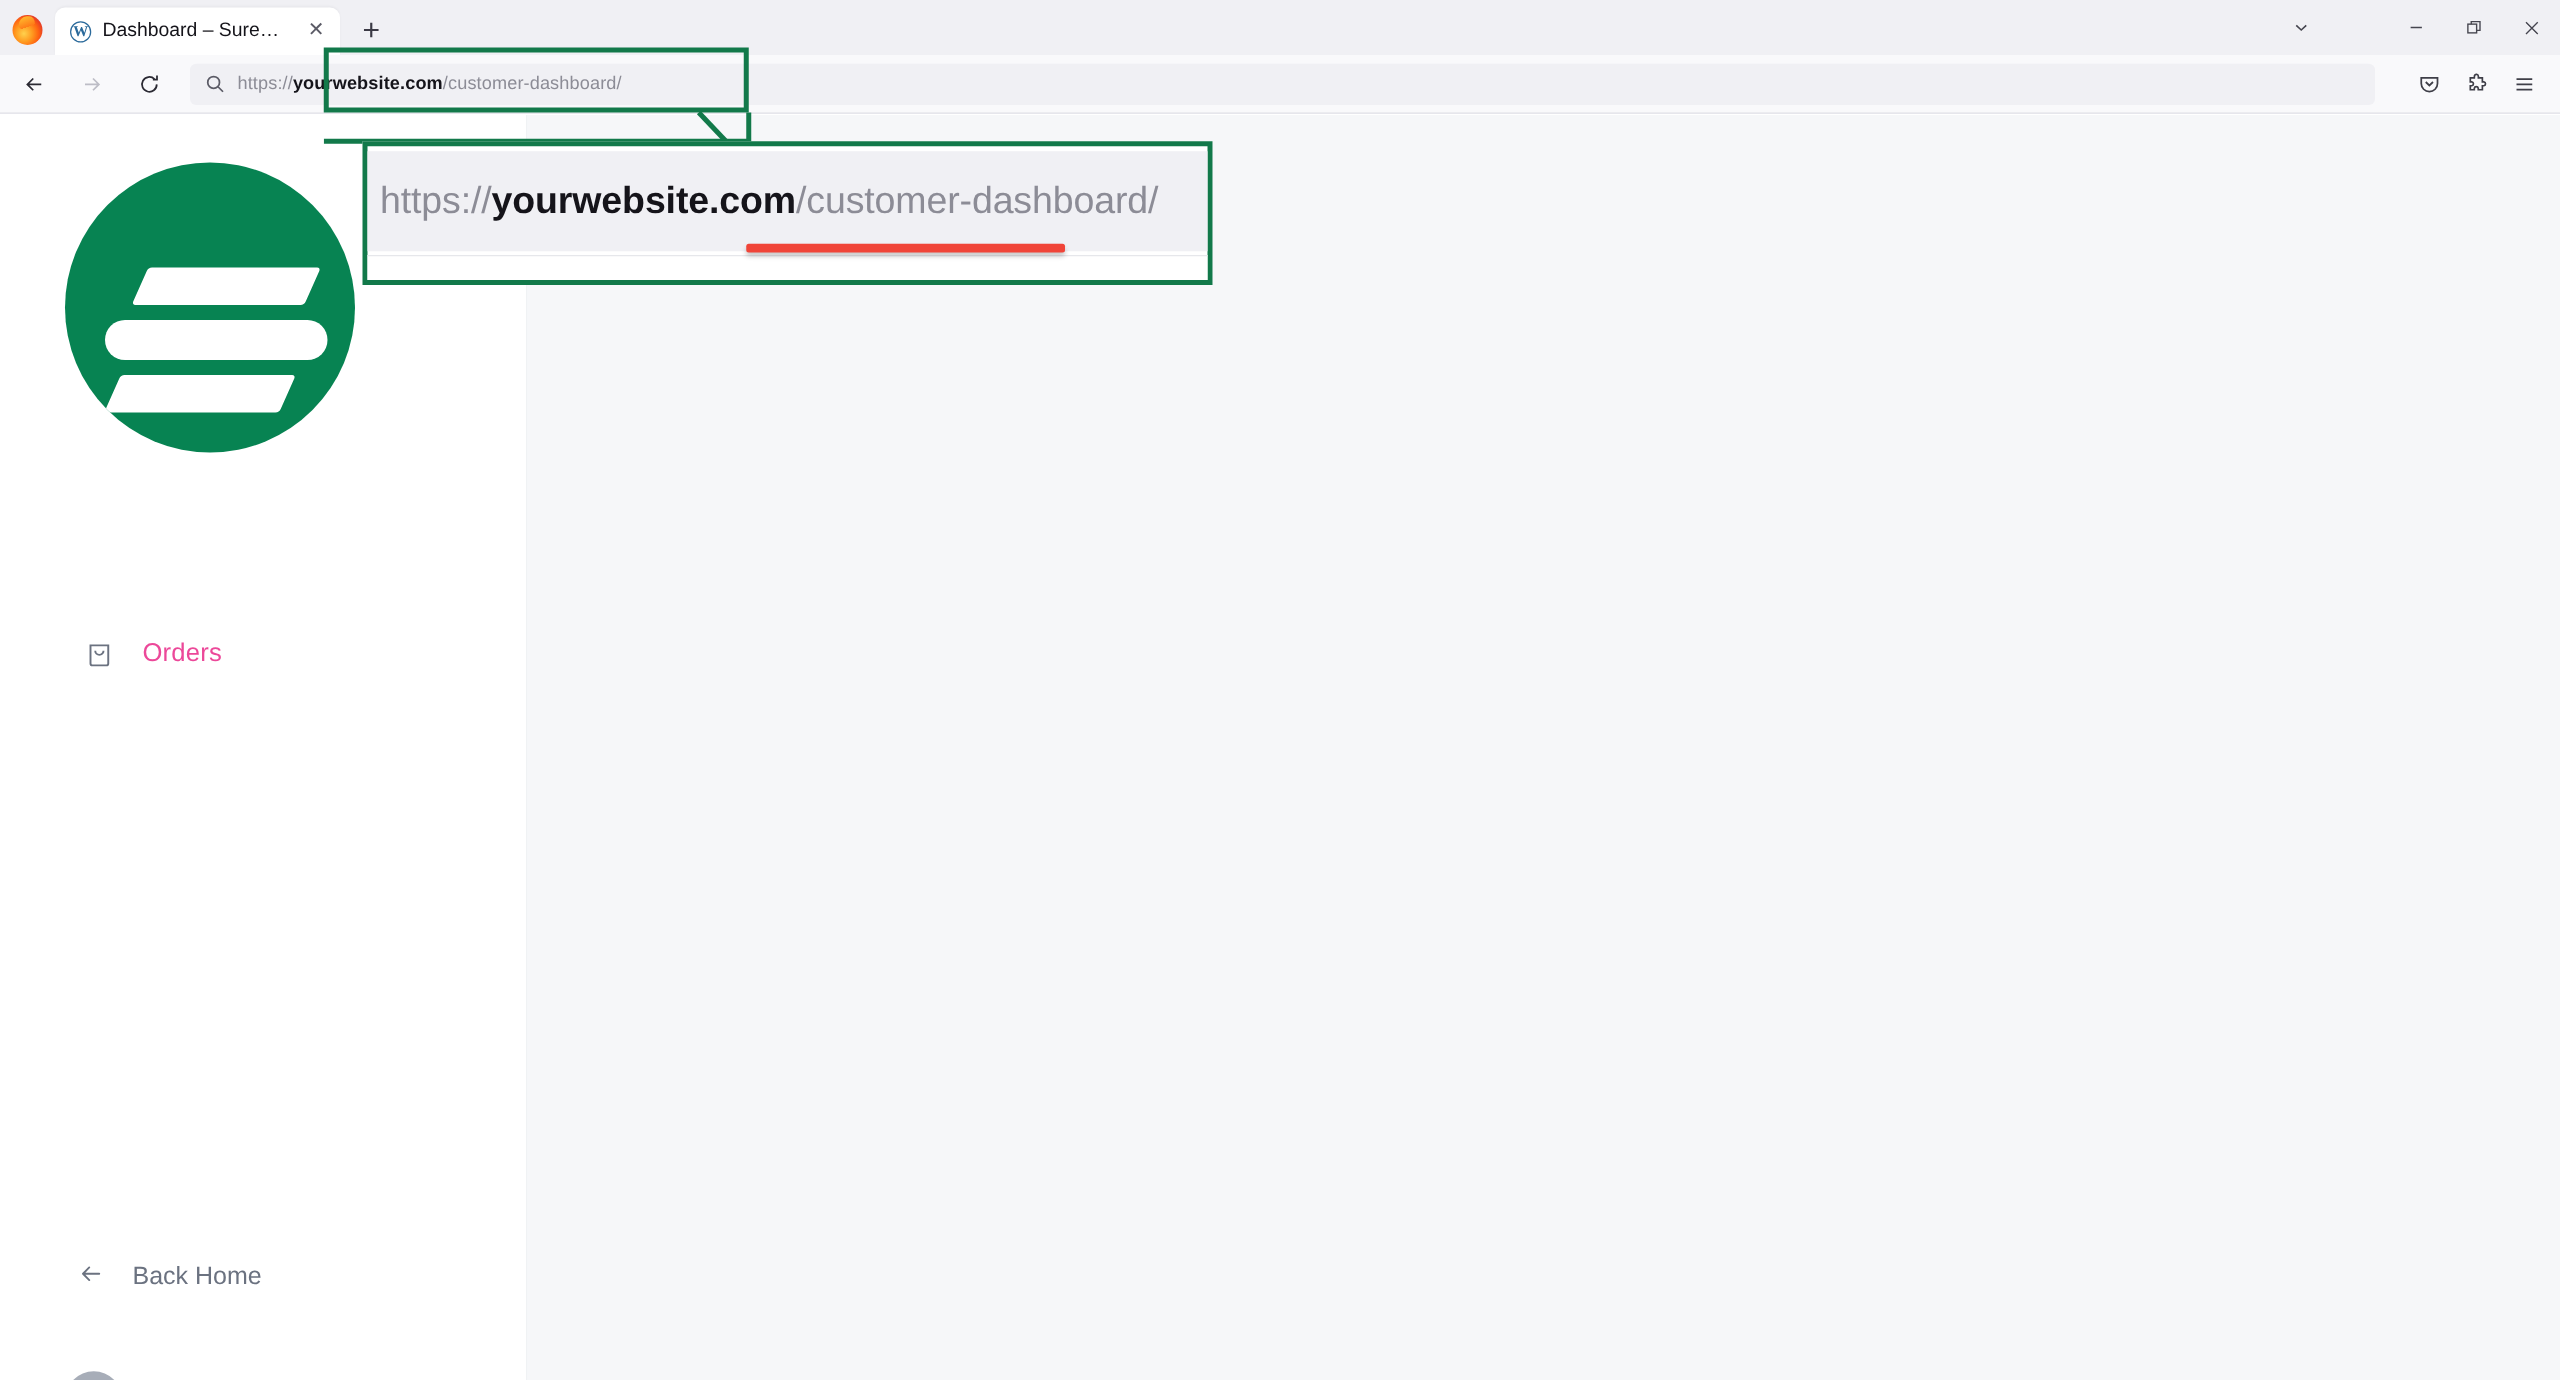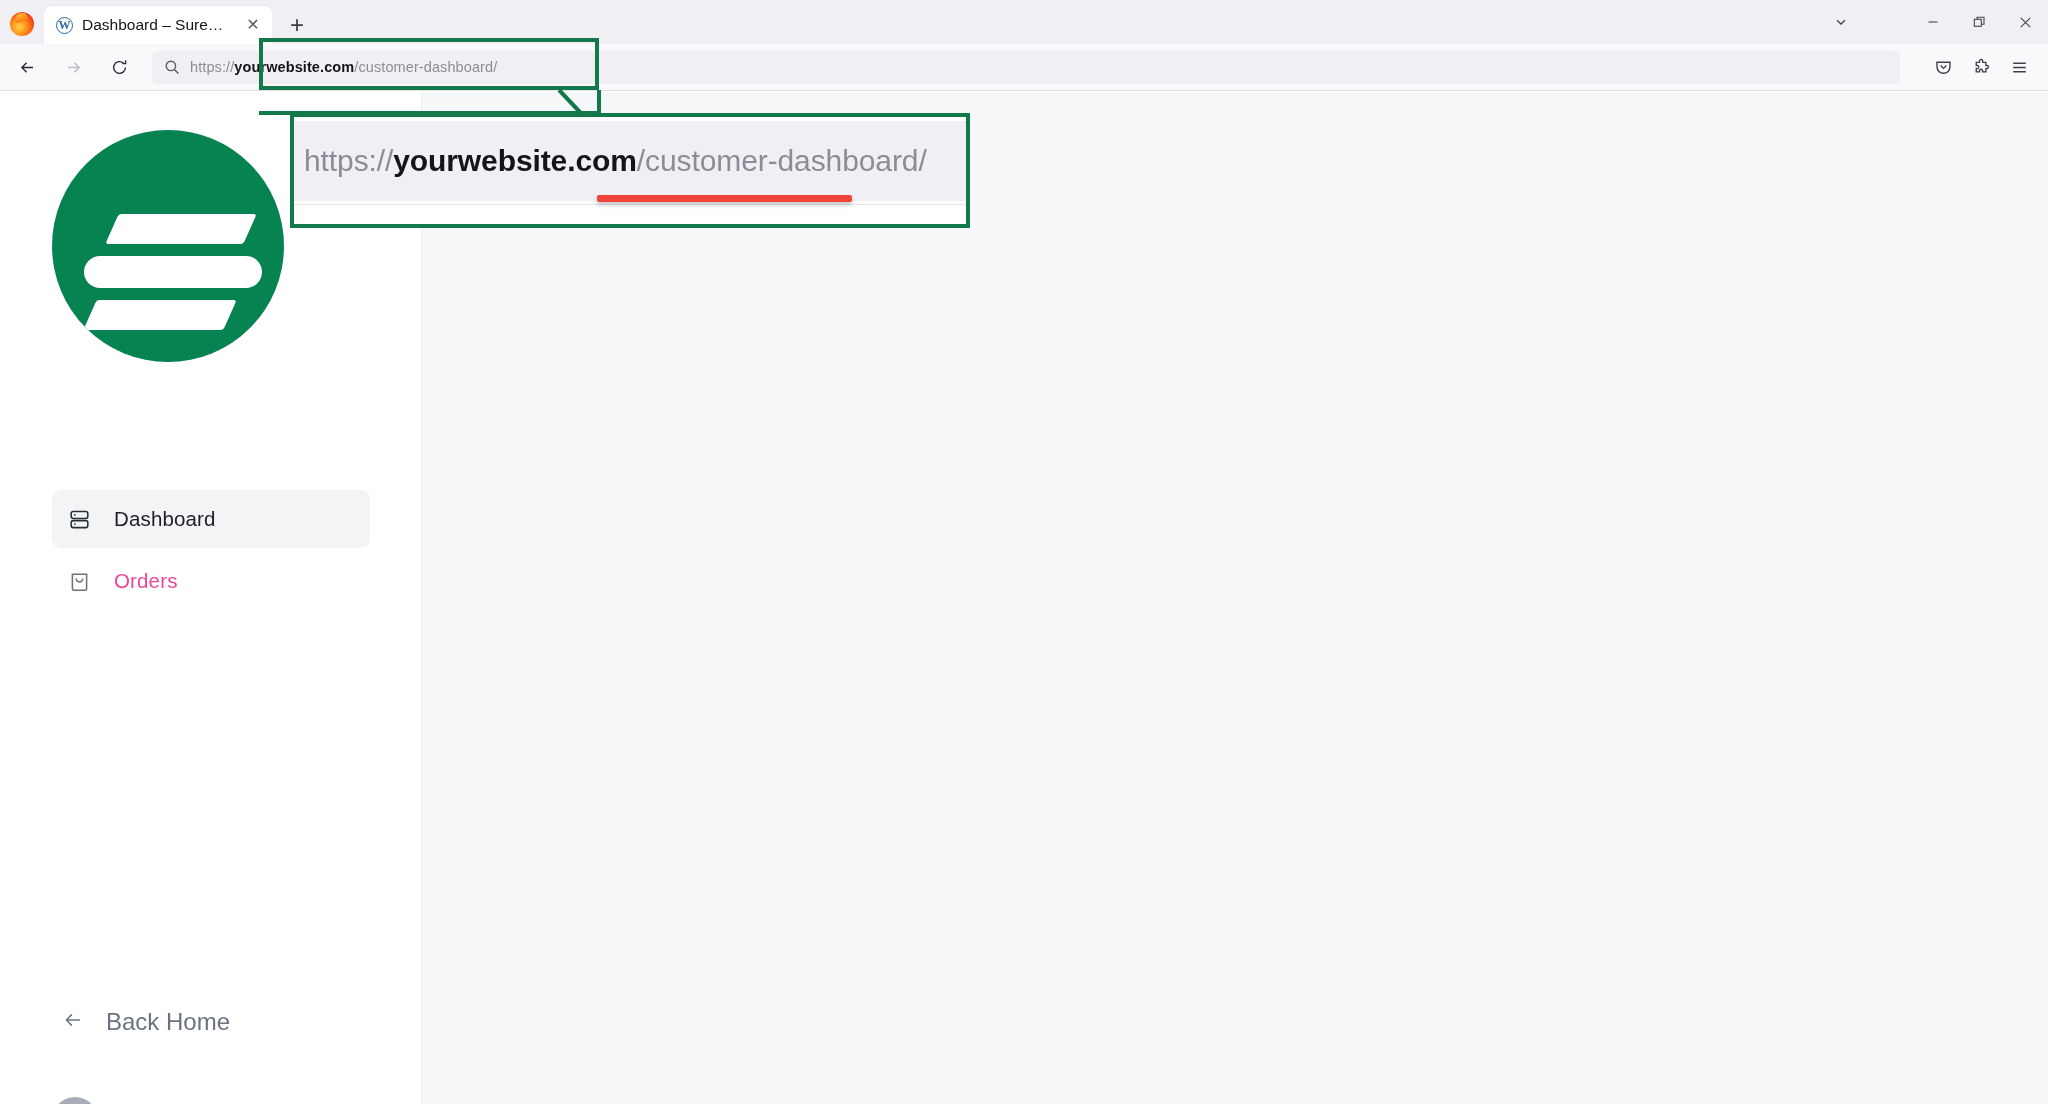--- a/index.html
+++ b/index.html
@@ -138,21 +138,21 @@
   .navitem .nav-ico { width: 26px; height: 26px; flex: none; display: flex; align-items: center; justify-content: center; color: #6b7280; }
   .navitem.active .nav-ico { color: #2a2f36; }
   .navitem .nav-label { font-size: 20.5px; letter-spacing: .15px; }
   .nav-gap { height: 4px; }
 
   .backhome {
     position: absolute; left: 52px; top: 910px;
     display: flex; align-items: center; gap: 22px;
     color: #6b7280; padding: 6px 10px;
   }
-  .backhome .nav-label { font-size: 24px; color: #6b7280; }
+  .backhome .nav-label { font-size: 20px; color: #6b7280; }
 
   .userrow {
     position: absolute; left: 52px; top: 1005px; width: 318px;
     display: flex; align-items: center; gap: 22px;
   }
   .avatar {
     width: 46px; height: 46px; border-radius: 50%;
     background: #a7adb8; color: #ffffff;
     display: flex; align-items: center; justify-content: center;
     font-size: 21px; flex: none;
@@ -295,31 +295,20 @@
     <div class="sidebar">
 
       <div class="brand-logo">
         <span class="bar bar1"></span>
         <span class="bar bar2"></span>
         <span class="bar bar3"></span>
       </div>
 
       <div class="navlist">
 
-        <div class="navitem active">
-          <span class="nav-ico">
-            <svg width="23" height="23" viewBox="0 0 23 23" fill="none" stroke="currentColor" stroke-width="1.55">
-              <rect x="3.2" y="3.4" width="16.6" height="7" rx="2.1"></rect>
-              <rect x="3.2" y="12.6" width="16.6" height="7" rx="2.1"></rect>
-              <circle cx="6.9" cy="6.9" r=".85" fill="currentColor" stroke="none"></circle>
-              <circle cx="6.9" cy="16.1" r=".85" fill="currentColor" stroke="none"></circle>
-            </svg>
-          </span>
-          <span class="nav-label">Dashboard</span>
-        </div>
 
         <div class="nav-gap"></div>
 
         <div class="navitem">
           <span class="nav-ico">
             <svg width="23" height="23" viewBox="0 0 23 23" fill="none" stroke="currentColor" stroke-width="1.55">
               <path d="M4.4 4.3 h14.2 v14.4 a1.6 1.6 0 0 1 -1.6 1.6 h-11 a1.6 1.6 0 0 1 -1.6 -1.6 z"></path>
               <path d="M8.2 8.6 a3.3 3.3 0 0 0 6.6 0"></path>
             </svg>
           </span>

